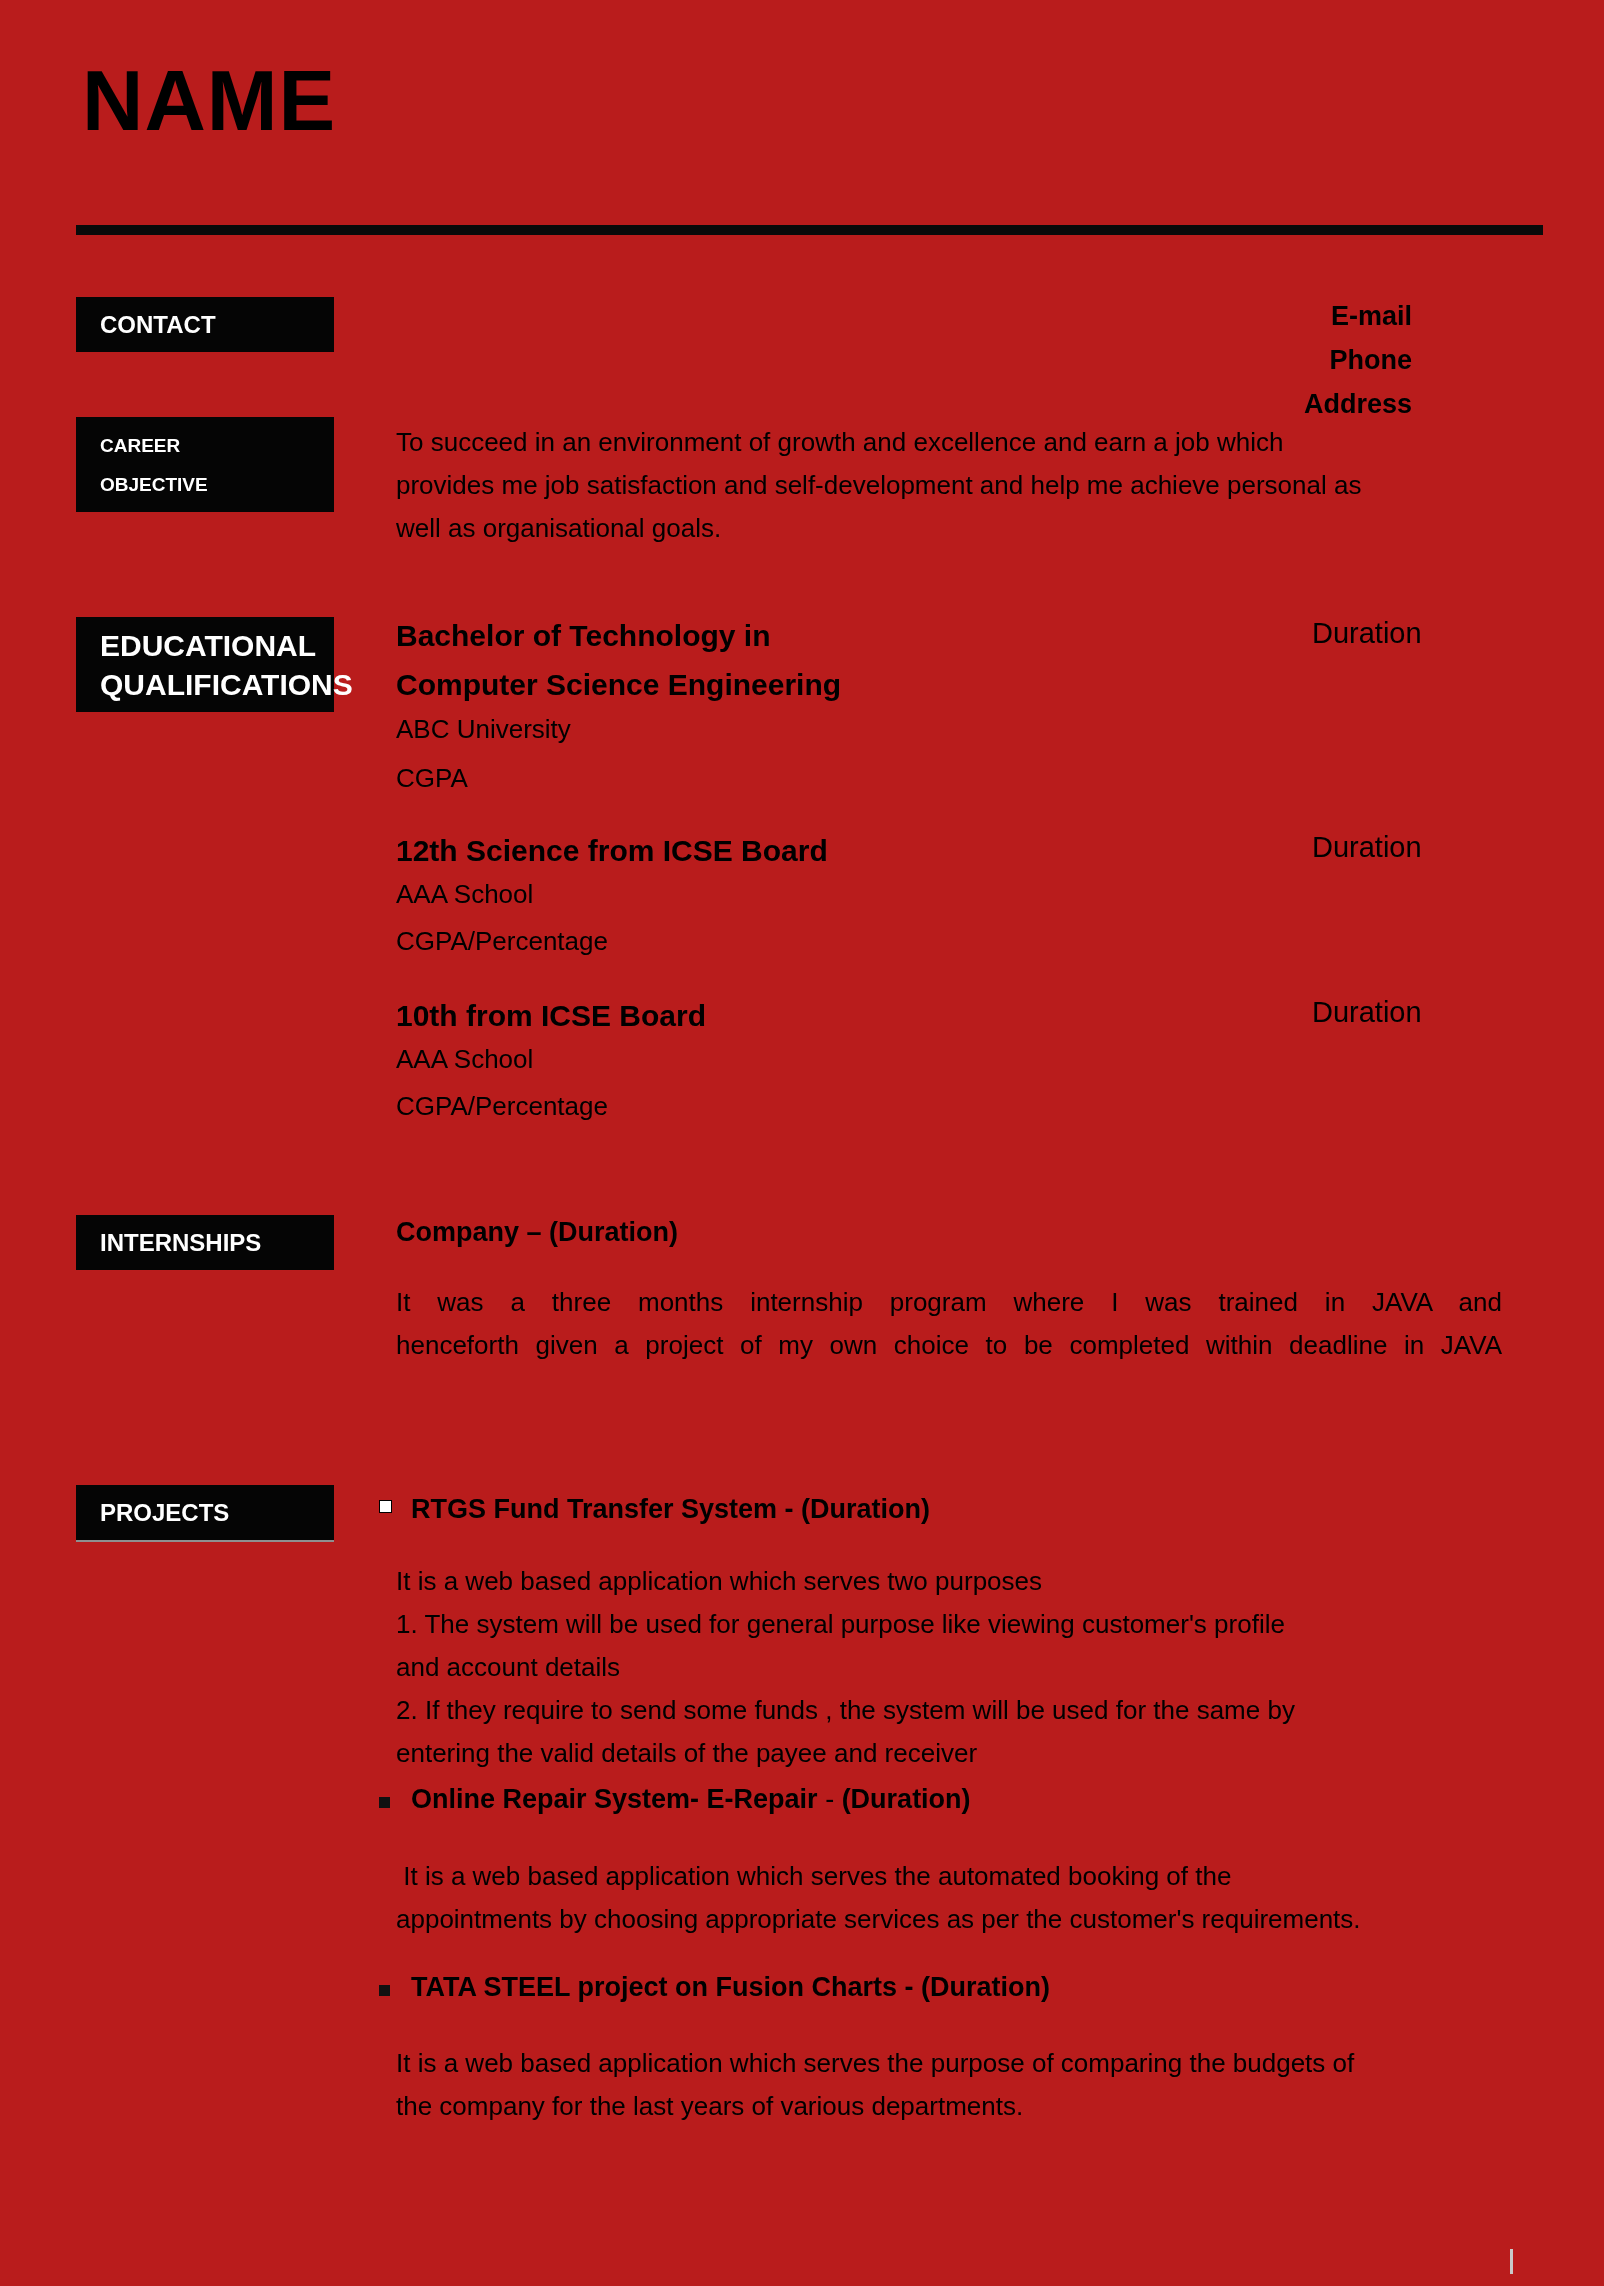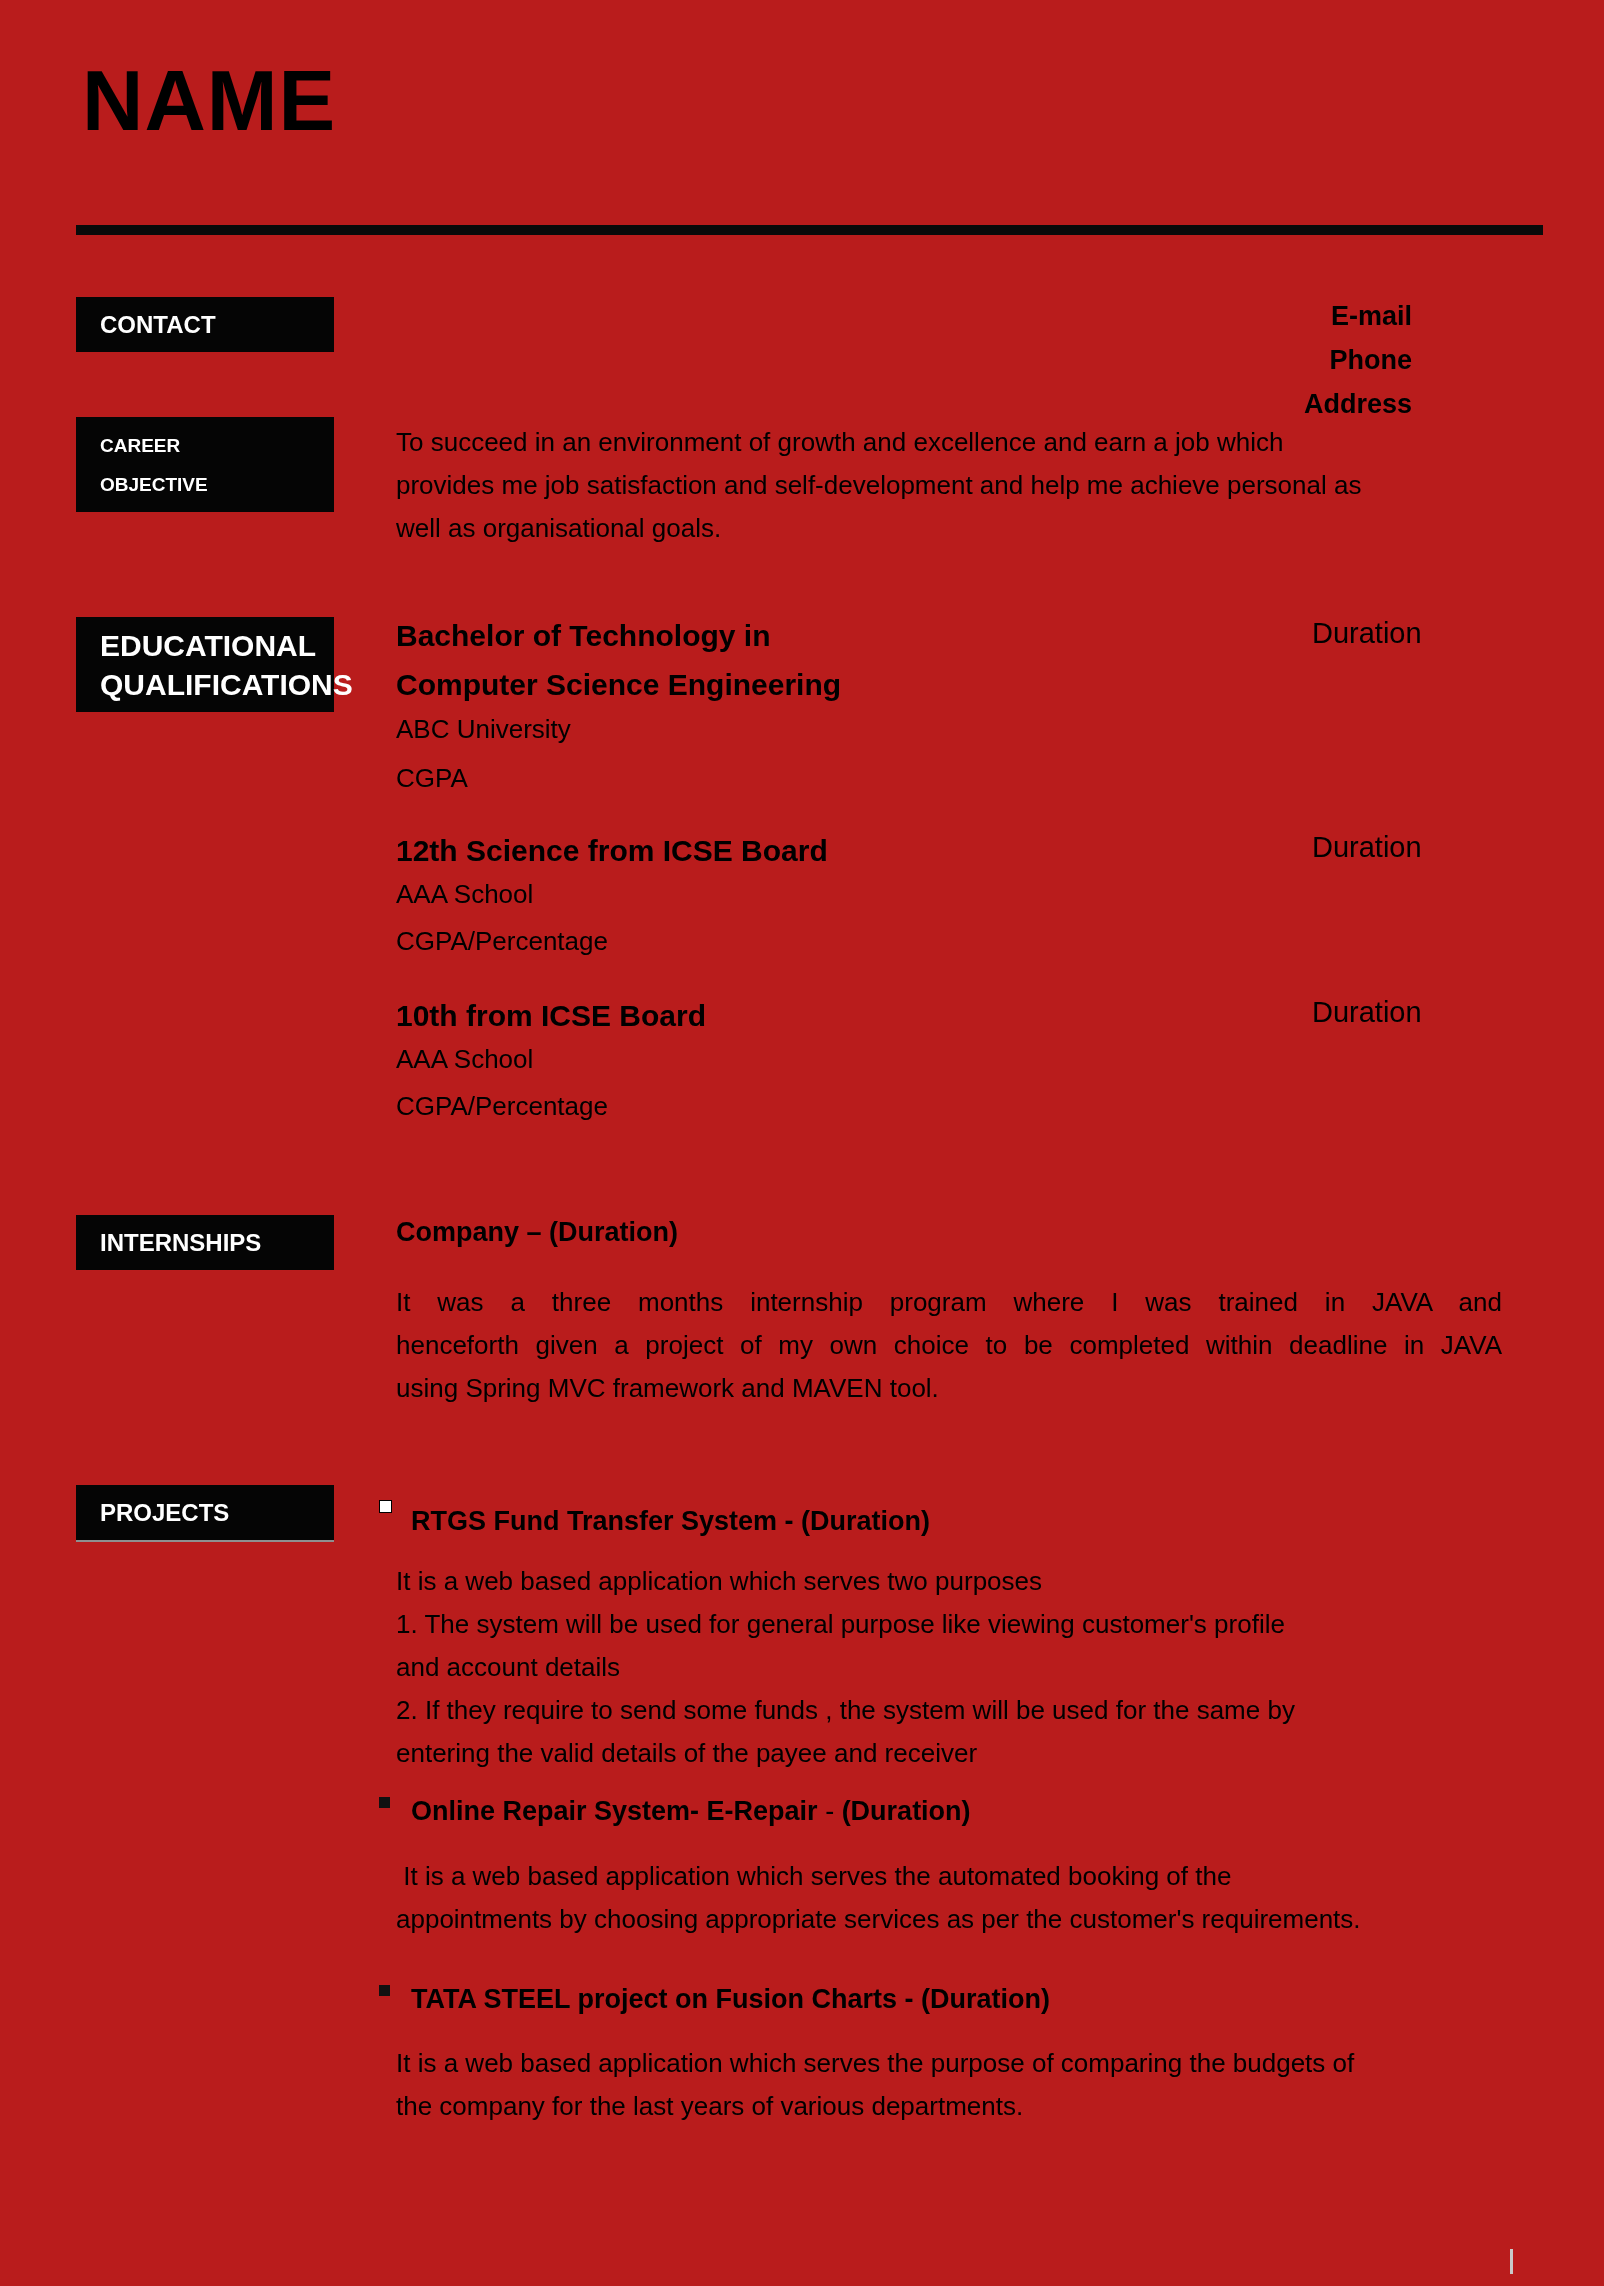--- a/index.html
+++ b/index.html
@@ -30,21 +30,21 @@
   .sec-label.projects-box{border-bottom:2.9px solid #8f8f8f;}
   .contact-items{
     left:1304px;top:294px;font-size:27px;font-weight:bold;line-height:44px;text-align:right;
   }
   .body-line{font-size:26px;line-height:43px;white-space:pre;}
   .body-block{font-size:26px;line-height:43px;width:1111px;}
   .jline{text-align:justify;text-align-last:justify;white-space:normal;width:1106px;}
   .edu-head{font-size:30px;font-weight:bold;line-height:49px;}
   .duration{font-size:29px;font-weight:normal;}
   .mid-head{font-size:27px;font-weight:bold;}
-  .proj-head{font-size:27px;margin-top:12px;}
+  .proj-head{font-size:27px;}
   .proj-head .b{font-weight:bold;}
   .bullet-hollow{
     width:10.7px;height:10.7px;border:1.9px solid #000;background:#fff;
   }
   .bullet-filled{
     width:10.7px;height:10.7px;background:#111;
   }
   .cursor-mark{
     left:1510px;top:2249px;width:2.9px;height:25px;background:#c9c9c9;
   }
@@ -99,21 +99,20 @@
   <div class="abs body-line" style="left:396px;top:1038px;">AAA School</div>
   <div class="abs body-line" style="left:396px;top:1085px;">CGPA/Percentage</div>
 
   <div class="abs sec-label one" style="top:1215px;">
     <span>INTERNSHIPS</span>
   </div>
   <div class="abs mid-head" style="left:396px;top:1217px;">Company – (Duration)</div>
   <div class="abs body-block" style="left:396px;top:1281px;">
     <div class="body-line jline">It was a three months internship program where I was trained in JAVA and</div>
     <div class="body-line jline">henceforth given a project of my own choice to be completed within deadline in JAVA</div>
-    <div class="body-line">using Spring MVC framework and MAVEN tool.</div>
   </div>
 
   <div class="abs sec-label one projects-box" style="top:1485px;">
     <span>PROJECTS</span>
   </div>
 
   <div class="abs bullet-hollow" style="left:379px;top:1500px;"></div>
   <div class="abs proj-head" style="left:411px;top:1494px;">
     <span class="b">RTGS Fund Transfer System - (Duration)</span><span></span><span class="b"></span>
   </div>

